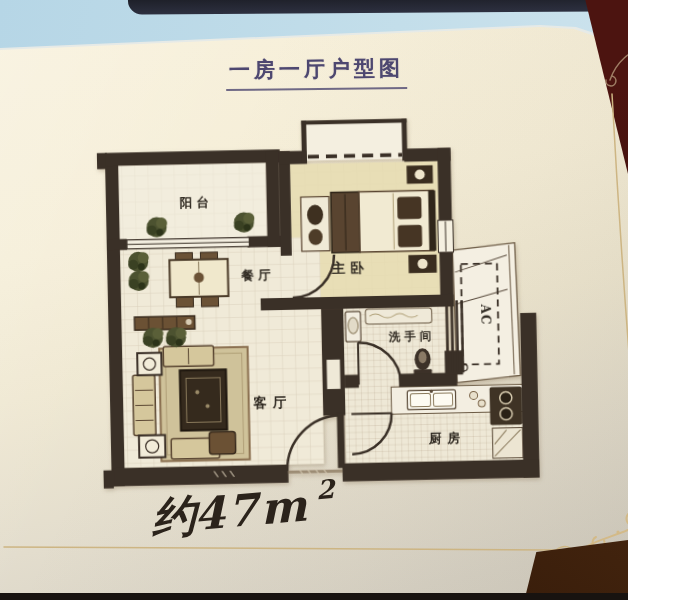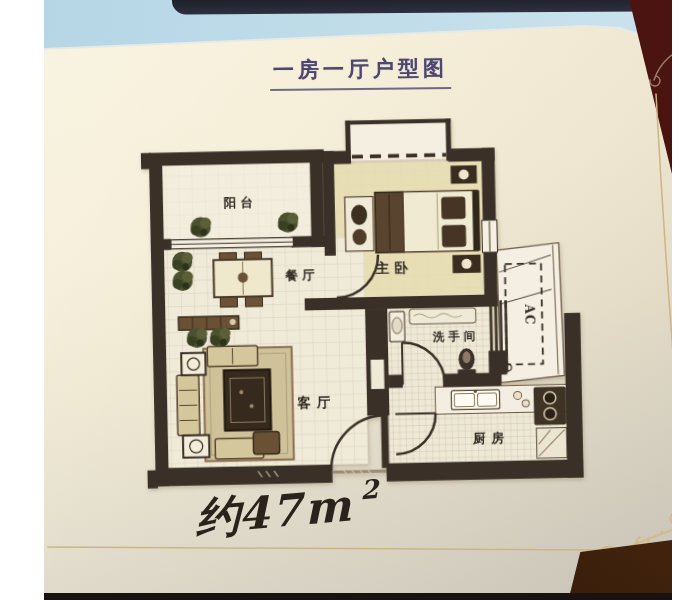--- a/index.html
+++ b/index.html
@@ -1,20 +1,19 @@
 <!DOCTYPE html>
 <html><head>
 <meta charset="utf-8">
 <style>
   html,body{margin:0;padding:0;}
   #shot{
     position:relative;width:628px;height:600px;overflow:hidden;
     font-family:"DejaVu Sans",sans-serif;
     background:linear-gradient(100deg,#b6d6e6 0%,#c3deea 55%,#cfe4ee 100%);
-    margin-left:44px;
   }
   
   .top-dark-bar{
     position:absolute;left:128px;top:-2px;width:482px;height:15px;
     background:linear-gradient(#1e2029,#2d3040);
     border-radius:0 0 10px 14px;transform:rotate(-.4deg);
   }
   .page-edge-strip{
     position:absolute;left:588px;top:0;width:86px;height:9px;
     background:#c5cac6;transform:rotate(1.2deg);

